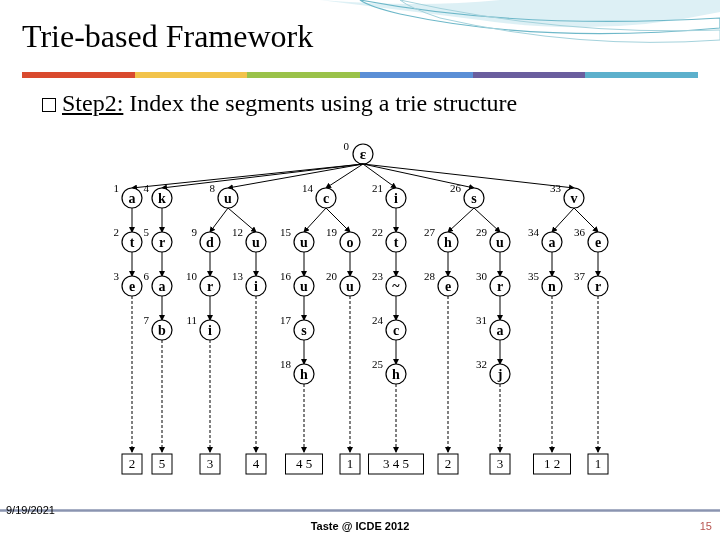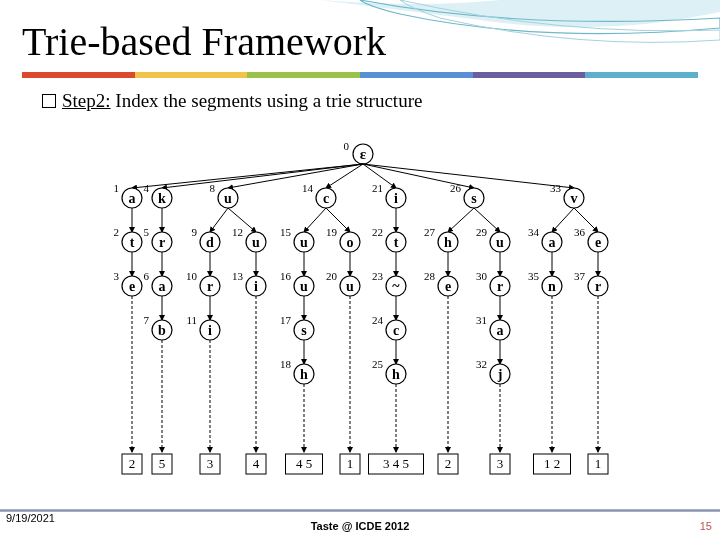--- a/index.html
+++ b/index.html
@@ -16,41 +16,41 @@
     position: absolute;
     top: 0; left: 0;
     width: 720px;
     height: 60px;
     pointer-events: none;
   }
   .title {
     position: absolute;
     top: 18px;
     left: 22px;
-    font-size: 40px;
+    font-size: 32px;
     font-weight: 400;
     color: #000;
   }
   .color-bar {
     position: absolute;
     top: 72px;
     left: 22px;
     width: 676px;
     height: 6px;
     display: flex;
   }
   .color-bar span {
     flex: 1;
     height: 6px;
   }
   .subtitle {
     position: absolute;
     top: 90px;
     left: 42px;
-    font-size: 19px;
+    font-size: 24px;
     color: #000;
     font-family: Liberation Serif, serif;
   }
   .bullet-sq {
     display: inline-block;
     width: 14px;
     height: 14px;
     border: 1.5px solid #000;
     background: #fff;
     margin-right: 6px;
@@ -75,21 +75,21 @@
     position: absolute;
     bottom: 8px;
     left: 0;
     width: 720px;
     font-size: 11px;
     font-family: Arial, sans-serif;
   }
   .footer-date {
     position: absolute;
     left: 6px;
-    bottom: 8px;
+    bottom: 16px;
     color: #000;
   }
   .footer-center {
     position: absolute;
     left: 50%;
     transform: translateX(-50%);
     bottom: 0;
     font-weight: bold;
     color: #000;
     text-align: center;

